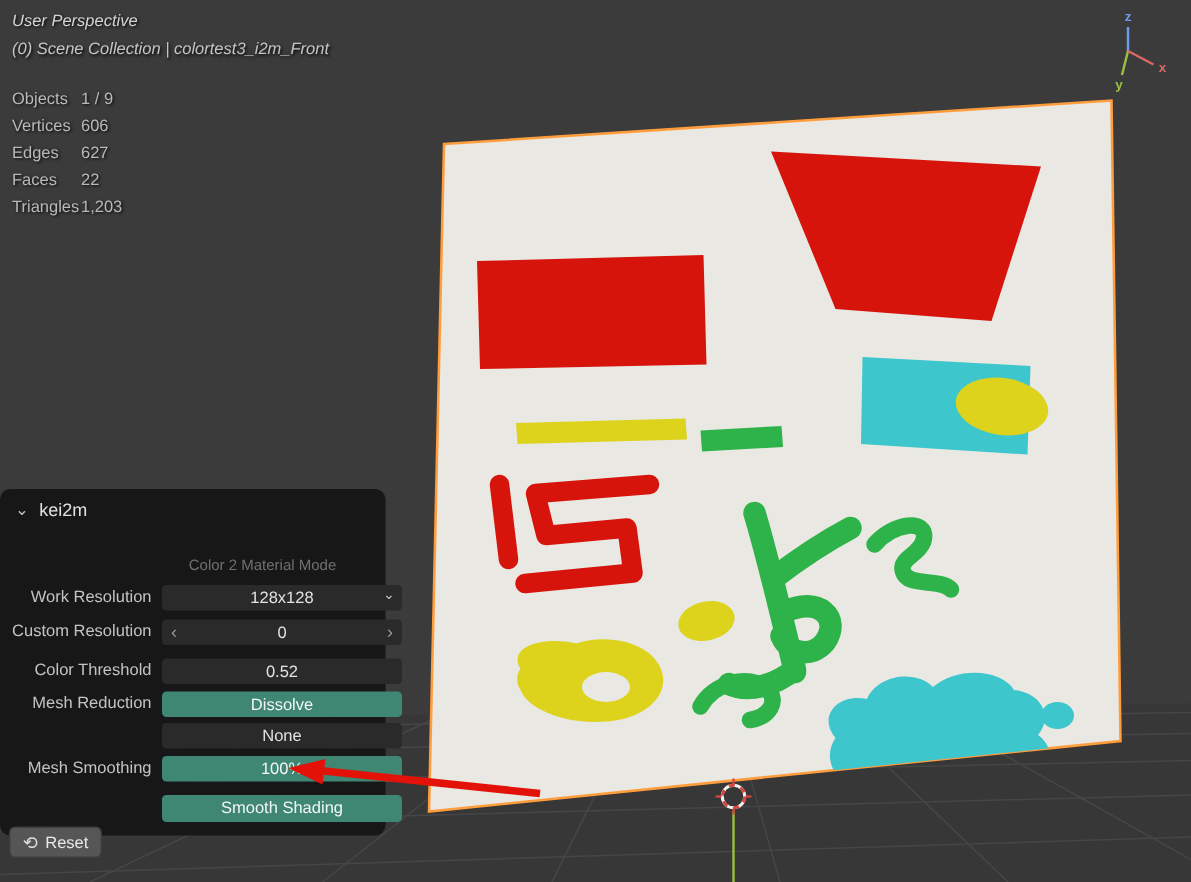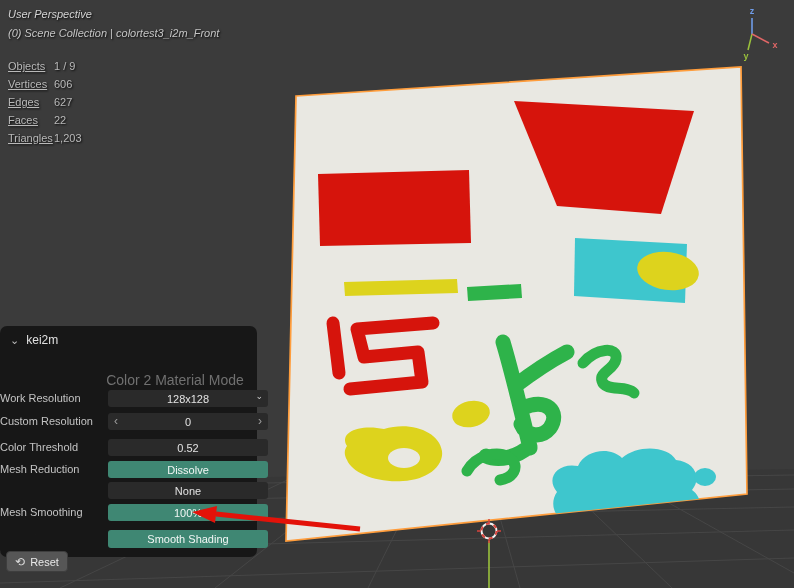--- a/index.html
+++ b/index.html
@@ -12,34 +12,34 @@
   .scene { position:absolute; left:0; top:0; z-index:1; }
 
   
   .ov { position:absolute; z-index:5; font-size:11px; color:#cdcdcd;
         text-shadow:1px 1px 2px rgba(0,0,0,.85); white-space:nowrap;font-style:italic; }
   .ov-line1 { left:8px; top:8px; color:#d4d4d4; }
   .ov-line2 { left:8px; top:27px; color:#c4c4c4; }
   .stats { position:absolute; left:8px; top:57px; z-index:5; }
   .stat-row { display:flex; line-height:18px; font-size:11px; color:#b9b9b9;
               text-shadow:1px 1px 2px rgba(0,0,0,.85); }
-  .stat-row .s-label { width:46px;text-decoration:underline; }
+  .stat-row .s-label { width:46px; }
 
   
   .panel {
     position:absolute; left:0; top:326px; width:257px; height:231px;
     background:rgba(22,22,22,.96); border-radius:7px; z-index:10;
     font-size:11px; color:#c8c8c8;
   }
   .panel-header { position:absolute; top:7px; left:10px; display:flex;
                   align-items:center; gap:7px; color:#e0e0e0; font-size:12px; cursor:default; }
   .panel-header .chev { font-size:11px; color:#bdbdbd; line-height:10px; }
   .mode-title { position:absolute; top:46px; left:100px; width:150px;
-                text-align:center; color:#707070; font-size:14px; }
-  .plabel { position:absolute; left:0; width:101px; 
+                text-align:center; color:#707070; font-size:10px; }
+  .plabel { position:absolute; left:0; width:101px; text-align:right;
             line-height:17px; color:#c3c3c3; }
   .field { position:absolute; left:108px; width:160px; height:17px;
            background:#2a2a2a; border-radius:3px; display:flex;
            align-items:center; justify-content:center; color:#e2e2e2; }
   .field.teal { background:#3f8773; color:#f2f7f5; }
   .dd-chev { position:absolute; right:5px; top:1px; font-size:9px; color:#cccccc; }
   .st-l { position:absolute; left:6px; color:#9d9d9d; font-size:12px; line-height:15px; }
   .st-r { position:absolute; right:6px; color:#9d9d9d; font-size:12px; line-height:15px; }
 
   .reset-btn {

